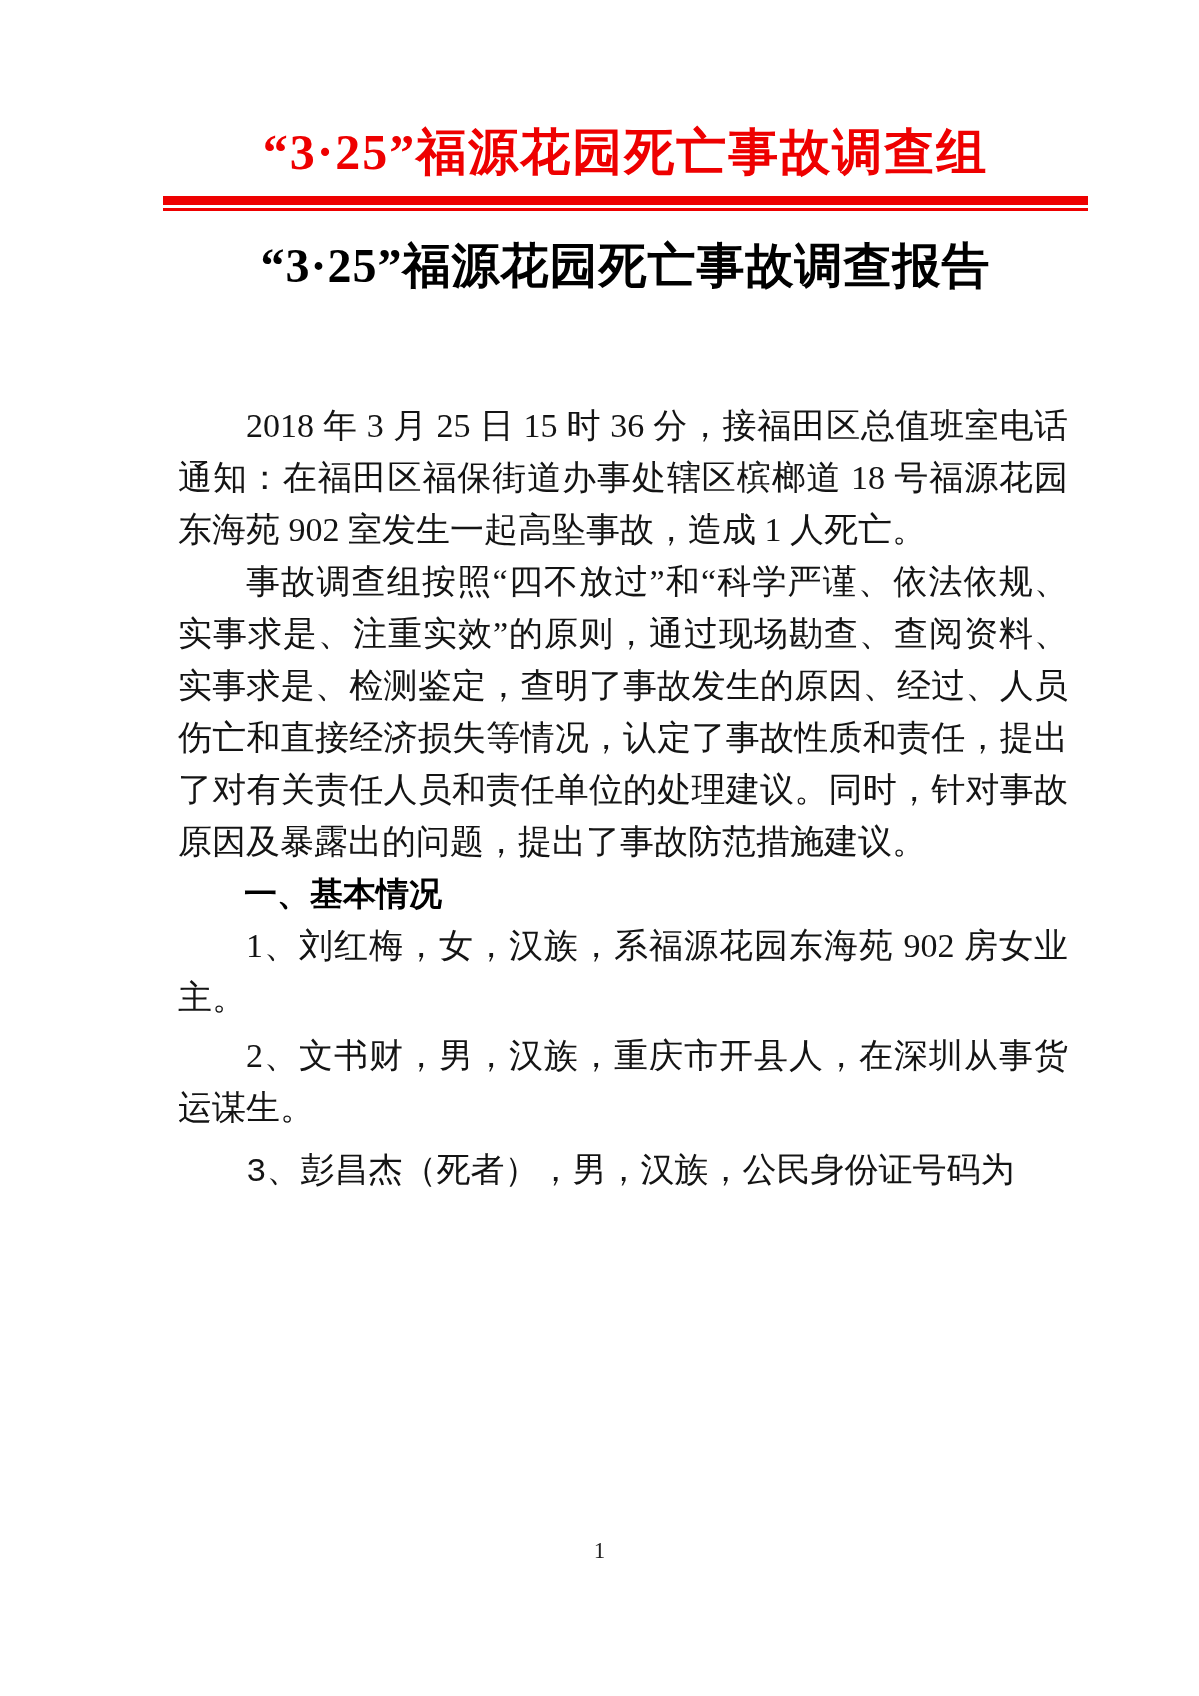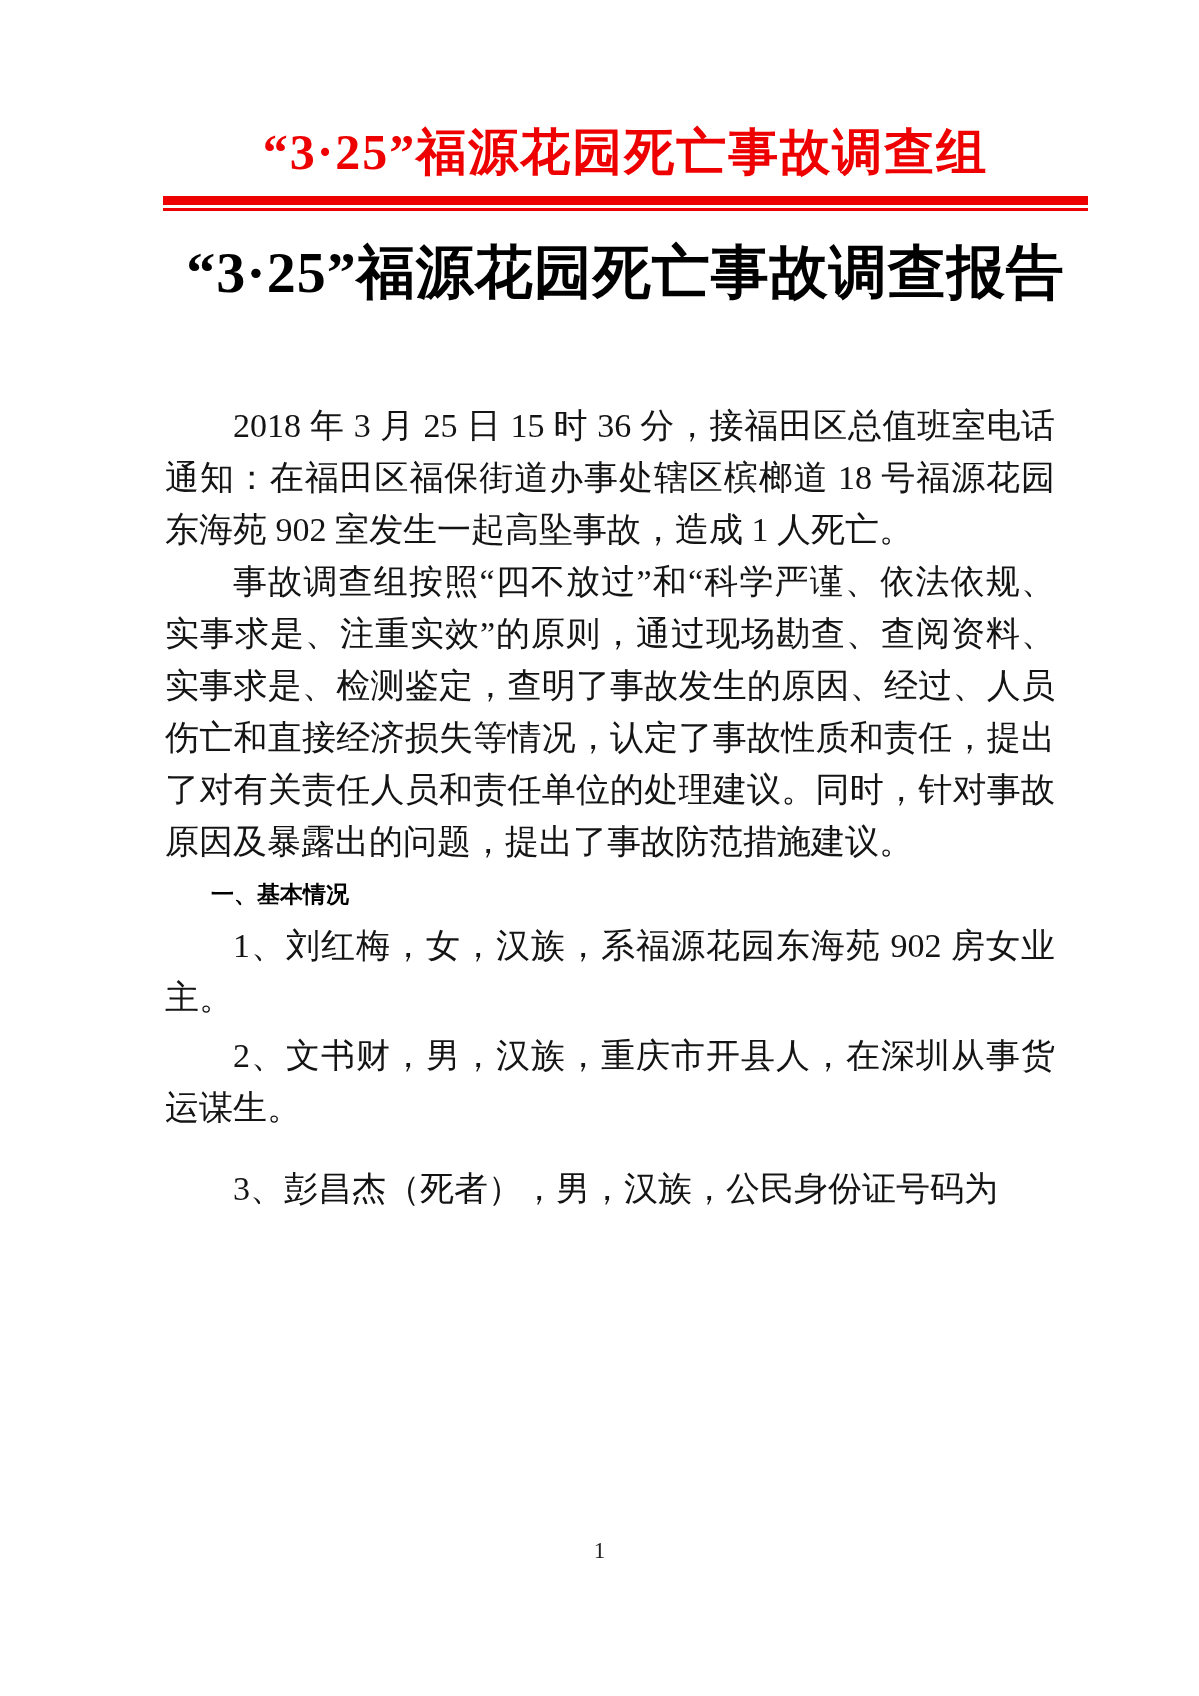--- a/index.html
+++ b/index.html
@@ -43,52 +43,52 @@
     width: 100%;
   }
   .red-rule .thick { height: 9px;  background: #ee0000; }
   .red-rule .gap   { height: 3px;  background: #ffffff; }
   .red-rule .thin  { height: 3px;  background: #ee0000; }
   
   .doc-title {
     margin-top: 24px;
     text-align: center;
     color: #000000;
-    font-size: 58px;
+    font-size: 48px;
     font-weight: bold;
     letter-spacing: 1px;
     line-height: 1.3;
     white-space: nowrap;
   }
   
   .doc-body {
     position: absolute;
-    left: 165px;
+    left: 178px;
     top: 400px;
     width: 890px;
     font-size: 34px;
     line-height: 52px;
     text-align: justify;
     color: #141414;
   }
   .doc-body p {
     margin: 0;
     text-indent: 2em;
   }
   .heading {
     font-family: "Liberation Sans", sans-serif;
     font-weight: bold;
-    font-size: 23px;
+    font-size: 33px;
     line-height: 52px;
     text-indent: 2em;
     margin: 0;
     color: #000000;
   }
   p.list-item-2 { margin-top: 6px; }
-  p.list-item-3 { margin-top: 29px; }
+  p.list-item-3 { margin-top: 12px; font-family: Liberation Mono, monospace; }
   
   .page-footer {
     position: absolute;
     left: 0;
     top: 1538px;
     width: 100%;
     text-align: center;
     font-size: 23px;
     color: #222222;
   }

